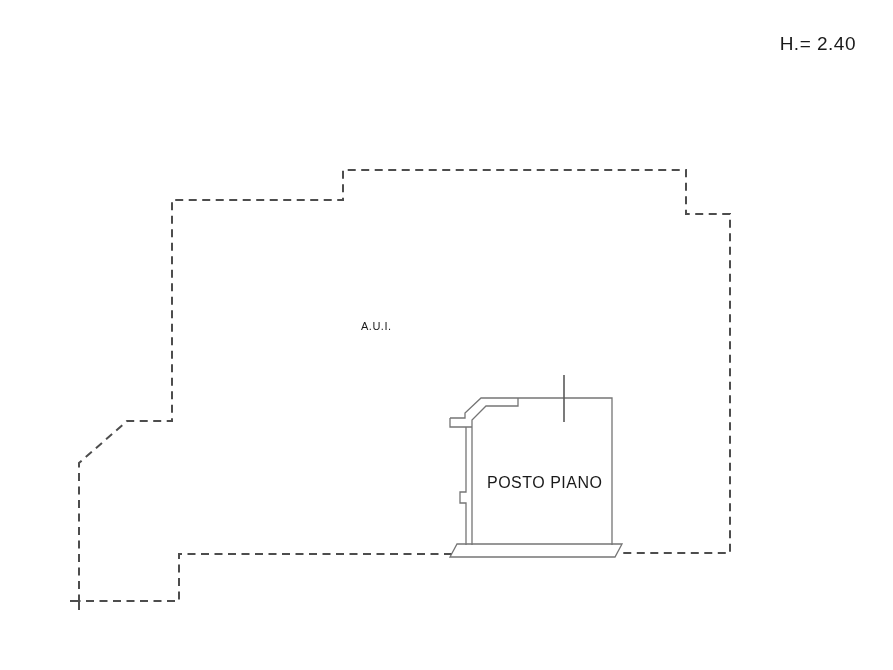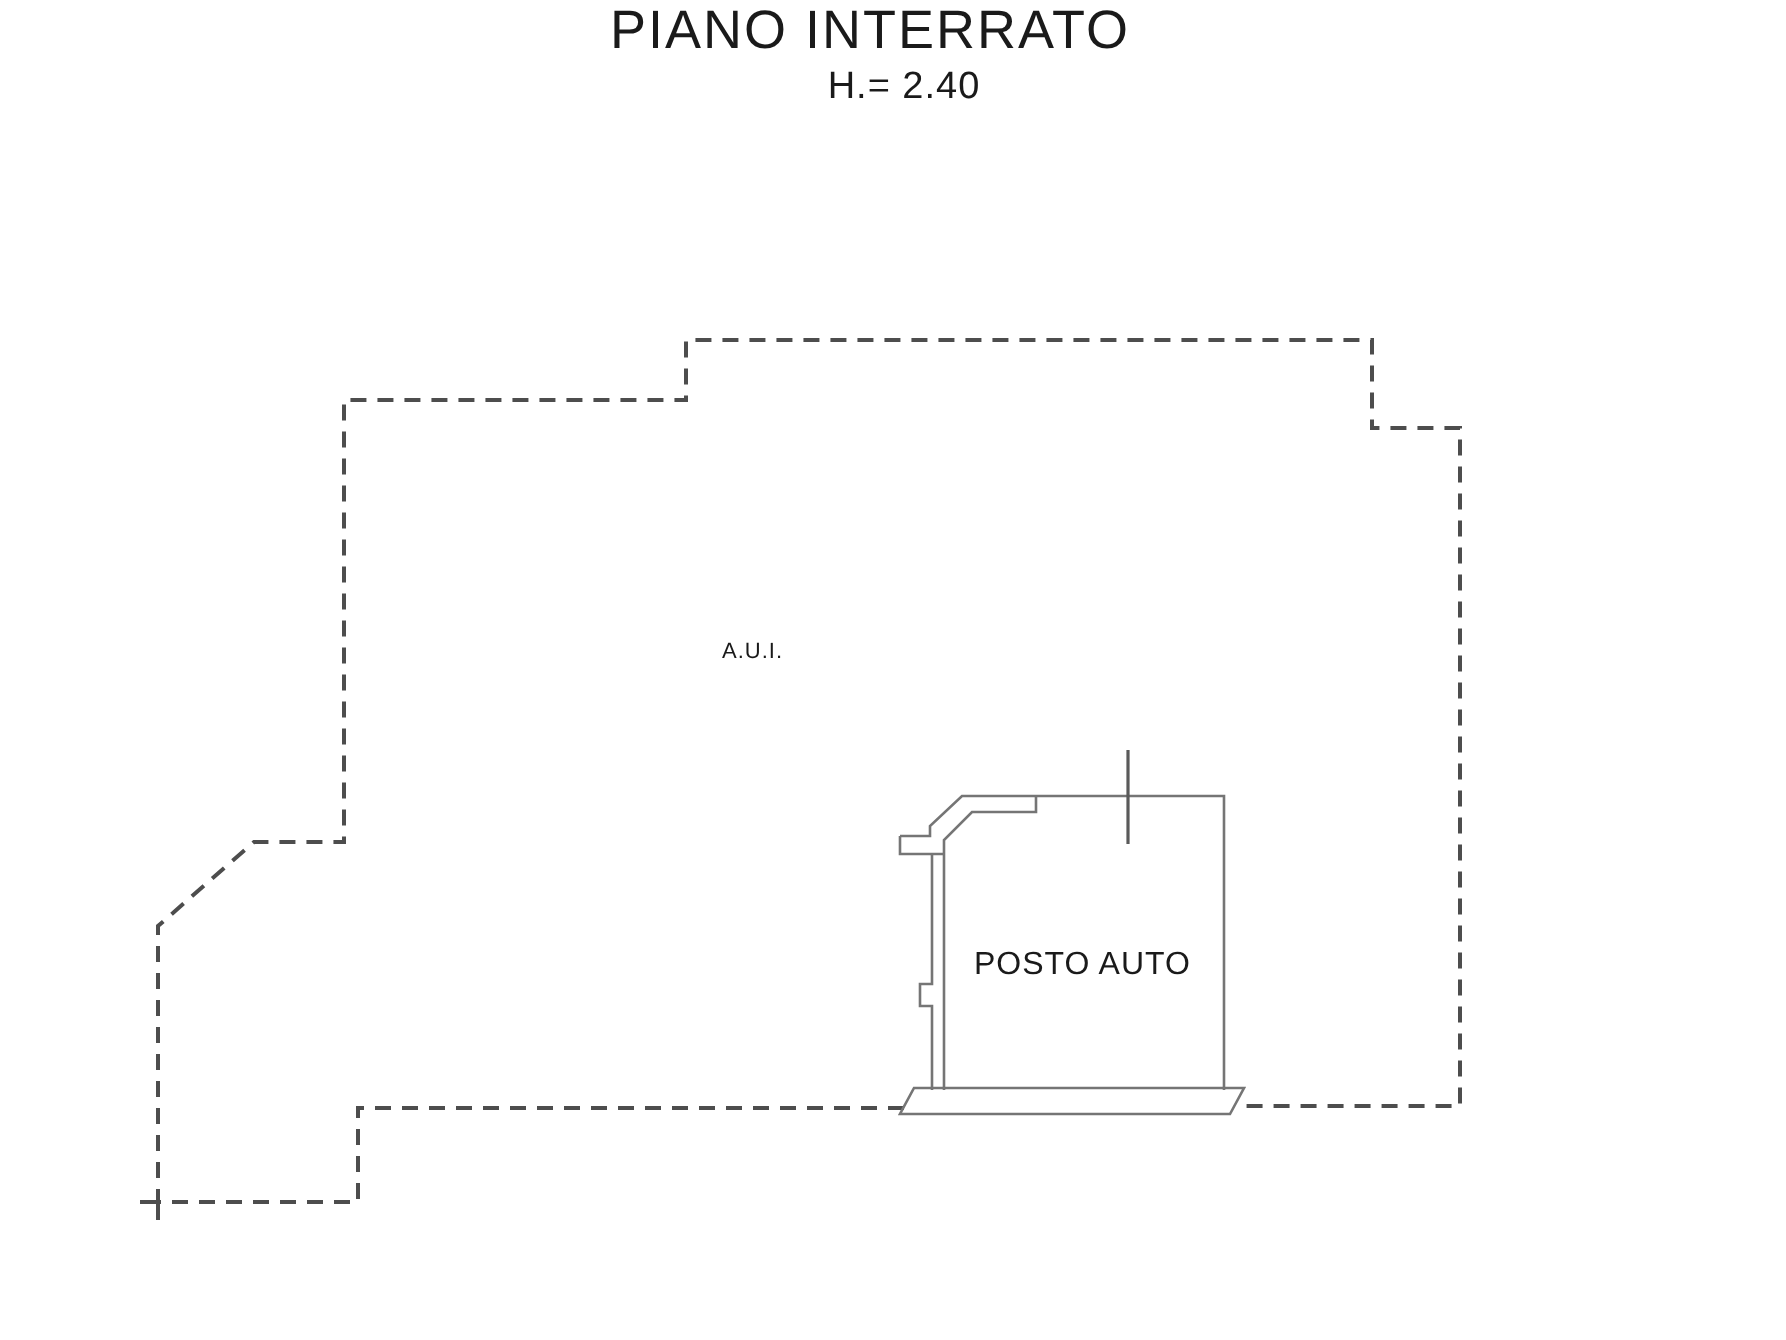--- a/index.html
+++ b/index.html
@@ -24,25 +24,24 @@
     font-size: 27px;
     letter-spacing: 1px;
     color: #1a1a1a;
     white-space: pre;
   }
   .subtitle {
     position: absolute;
     top: 33px;
     left: 0;
     width: 856px;
-    text-align: center;
+    text-align: right;
     font-size: 19px;
     letter-spacing: 0.5px;
     color: #1a1a1a;
-    margin-left: 24px;
   }
   .drawing {
     position: absolute;
     left: 0;
     top: 0;
   }
   .plan-label {
     position: absolute;
     color: #1a1a1a;
     font-size: 11px;
@@ -50,21 +49,20 @@
     white-space: nowrap;
   }
   .aui-label    { left: 361px; top: 320px; }
   .posto-label  { left: 487px; top: 474px; font-size: 16px; }
 </style>
 </head>
 <body>
 
 <div class="page">
 
-  <div class="title">PIANO INTERRATO</div>
 
   <div class="subtitle">H.= 2.40</div>
 
   <svg class="drawing" width="893" height="670" viewBox="0 0 893 670">
 
     <g fill="none" stroke-width="2" stroke-dasharray="8 5.5" stroke="#4d4d4d">
       <path d="M452,554 L179,554 L179,601 L79,601 L79,463 L127,421 L172,421 L172,200 L343,200 L343,170 L686,170 L686,214 L730,214 L730,553 L622,553"></path>
     </g>
 
     <g fill="none" stroke-width="2" stroke="#4d4d4d">
@@ -85,15 +83,15 @@
       <path d="M457,544 L622,544 L615,557 L450,557 Z"></path>
     </g>
 
     <g fill="none" stroke-width="1.6" stroke="#5a5a5a">
       <path d="M564,375 L564,422"></path>
     </g>
   </svg>
 
   <div class="plan-label aui-label">A.U.I.</div>
 
-  <div class="plan-label posto-label">POSTO AUTO</div>
+  <div class="plan-label posto-label">POSTO PIANO</div>
 
 </div>
 
 </body></html>

